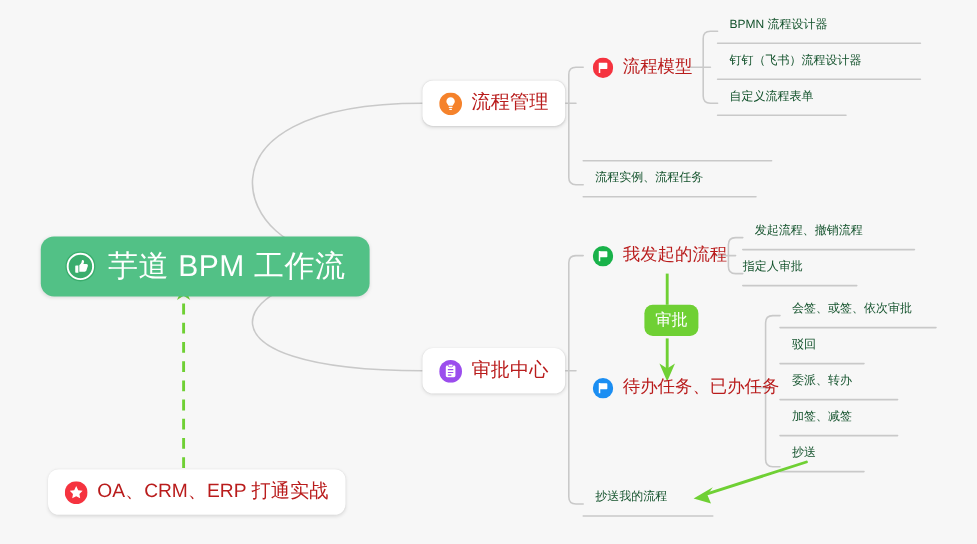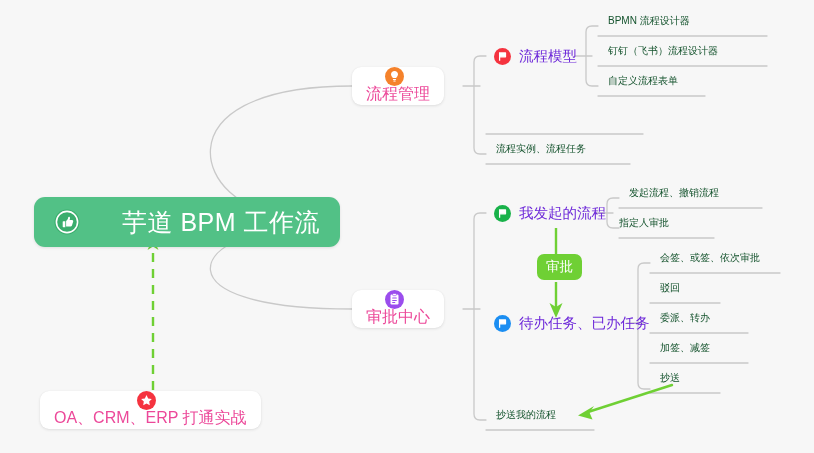--- a/index.html
+++ b/index.html
@@ -30,23 +30,22 @@
     box-sizing: border-box;
     white-space: nowrap;
   }
 
   .node-card {
     background: #ffffff;
     border-radius: 9px;
     box-shadow: 0 1px 3px rgba(0,0,0,0.10), 0 0 1px rgba(0,0,0,0.06);
     padding: 0 14px;
     height: 38px;
-    color: #ec4899;
+    color: #b91c1c;
     font-size: 16px;
-    flex-direction: column;
   }
 
   .node-root {
     background: #52c186;
     border-radius: 11px;
     height: 50px;
     padding: 0 20px;
     color: #ffffff;
     font-size: 25px;
     letter-spacing: 0.5px;
@@ -58,21 +57,21 @@
     height: 30px;
     padding: 0 10px 0 10px;
     color: #14532d;
     font-size: 10px;
   }
 
   .node-leaf-icon {
     background: transparent;
     height: 30px;
     padding: 0 10px 0 8px;
-    color: #6d28d9;
+    color: #b91c1c;
     font-size: 14.5px;
   }
 
   .label-chip {
     position: absolute;
     background: #6fd034;
     color: #ffffff;
     border-radius: 7px;
     font-size: 13.5px;
     height: 26px;
@@ -153,21 +152,21 @@
       <path d="M 556 282 L 556 308" fill="none" stroke="#6fd034" stroke-width="2.4"></path>
       <path d="M 556 318 L 549.5 303 L 556 307 L 562.5 303 Z" fill="#6fd034"></path>
     </g>
 
     <g>
       <path d="M 672 385 L 588 412" fill="none" stroke="#6fd034" stroke-width="2.4" stroke-linecap="round"></path>
       <path d="M 578 415.5 L 594 406 L 589.5 412.5 L 592.5 419.5 Z" fill="#6fd034"></path>
     </g>
   </svg>
 
-  <div class="node node-root" style="left:34px; top:197px;gap:32px;">
+  <div class="node node-root" style="left:34px; top:197px;">
     <span class="ico">
       <svg width="26" height="26" viewBox="0 0 26 26">
         <circle cx="13" cy="13" r="12.5" fill="#3aad6d"></circle>
         <circle cx="13" cy="13" r="10.6" fill="none" stroke="#ffffff" stroke-width="1.6"></circle>
         <path d="M9.3 12.2h2.0v6.0H9.3a.6.6 0 0 1-.6-.6v-4.8a.6.6 0 0 1 .6-.6z" fill="#ffffff"></path>
         <path d="M12.1 12.0c1.1-.7 1.9-1.9 2.0-3.2.05-.7.5-1.1 1.0-1.05.6.05.95.55.95 1.25 0 .75-.25 1.5-.55 2.1h2.6c.8 0 1.35.75 1.1 1.5l-1.25 3.9c-.2.6-.75 1.0-1.4 1.0h-4.45z" fill="#ffffff"></path>
       </svg>
     </span>
     <span class="txt">芋道 BPM 工作流</span>
   </div>

